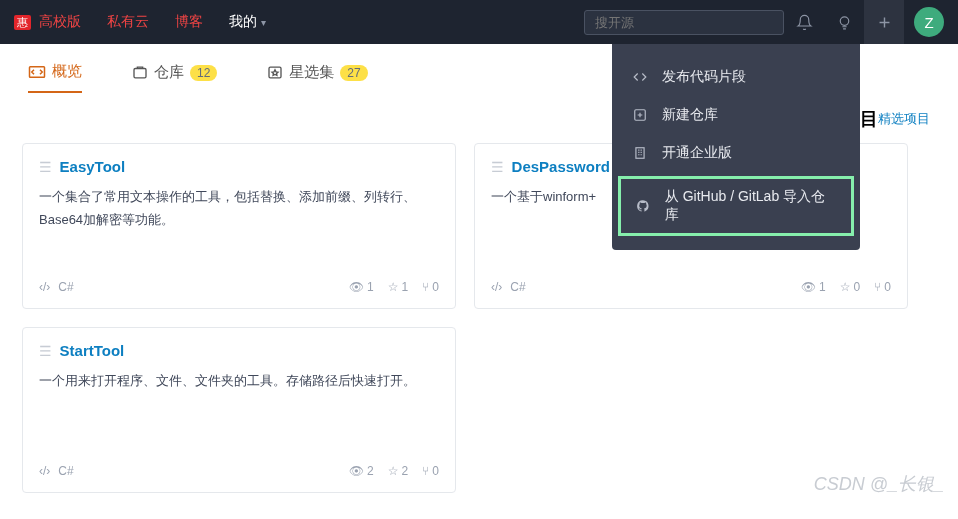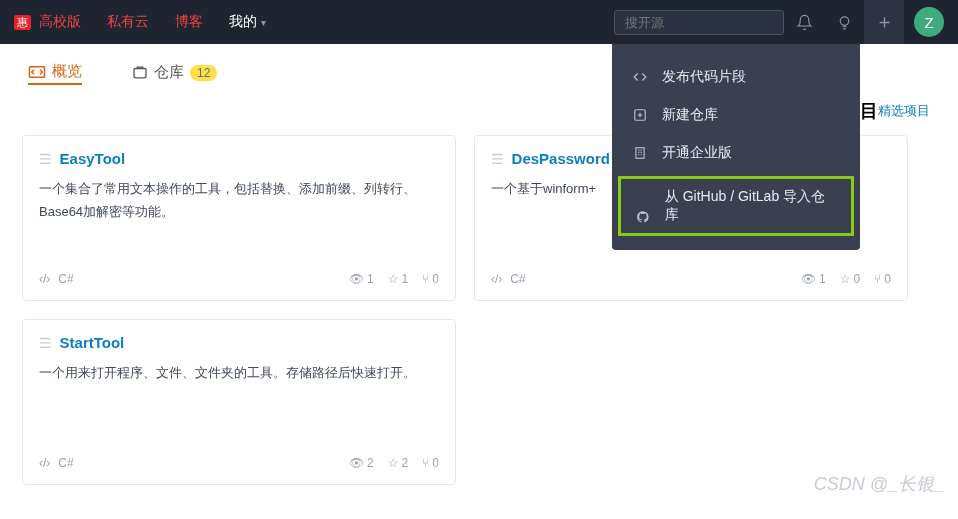--- a/index.html
+++ b/index.html
@@ -3,29 +3,29 @@
   <meta charset="utf-8">
   <style>
     * { margin: 0; padding: 0; box-sizing: border-box; }
     body { font-family: -apple-system, "Helvetica Neue", Arial, sans-serif; background: #fff; width: 958px; height: 519px; overflow: hidden; position: relative; }
     
     .topbar { height: 44px; background: #1e2430; display: flex; align-items: center; padding: 0 14px; color: #c5cad3; font-size: 14px; }
     .topbar-badge { background: #e3252b; color: #fff; font-size: 11px; padding: 0 3px; border-radius: 2px; margin-right: 8px; }
     .topbar-link { margin-right: 26px; cursor: pointer; color: #ef4444; }
     .topbar-link.active { color: #fff; }
     .topbar-search { margin-left: auto; }
-    .topbar-search input { background: #2b3240; border: 1px solid #4a5262; color: #9aa2b0; padding: 4px 10px; width: 170px; border-radius: 3px; font-size: 13px; outline: none; }
+    .topbar-search input { background: #2b3240; border: 1px solid #4a5262; color: #9aa2b0; padding: 4px 10px; width: 200px; border-radius: 3px; font-size: 13px; outline: none; }
     .topbar-icons { display: flex; align-items: center; gap: 0; }
     .topbar-icon { width: 40px; height: 44px; display: flex; align-items: center; justify-content: center; cursor: pointer; color: #8d95a5; }
     .plus-btn { background: #2d3340; width: 40px; height: 44px; }
     .avatar { width: 30px; height: 30px; border-radius: 50%; background: #3eab7d; color: #fff; display: flex; align-items: center; justify-content: center; font-size: 15px; margin-left: 10px; cursor: pointer; }
     .caret { margin-left: 4px; font-size: 10px; color: #8d95a5; }
     
     .tabs { display: flex; align-items: center; padding: 18px 28px 0; gap: 50px; font-size: 15px; color: #333; }
-    .tab { display: flex; align-items: center; gap: 6px; padding-bottom: 2px; cursor: pointer; color: #555; }
+    .tab { display: flex; align-items: center; gap: 6px; padding-bottom: 10px; cursor: pointer; color: #555; }
     .tab.active { color: #d46617; border-bottom: 2px solid #d46617; }
     .tab-icon { font-size: 15px; }
     .tab-count { background: #fde047; color: #646c7a; font-size: 12px; padding: 1px 7px; border-radius: 10px; }
     
     .section-header { display: flex; align-items: center; justify-content: flex-end; padding: 14px 28px 12px 22px; }
     .section-title { font-size: 18px; font-weight: 700; color: #000; }
     .section-link { color: #0d7fc1; font-size: 13px; cursor: pointer; }
     
     .cards { display: flex; flex-wrap: wrap; gap: 18px; padding: 0 22px; }
     .card { border: 1px solid #e5e8ec; border-radius: 4px; width: 434px; height: 166px; padding: 14px 16px; display: flex; flex-direction: column; }
@@ -33,21 +33,21 @@
     .drag-icon { color: #c7ccd4; font-size: 14px; line-height: 1; }
     .card-title { color: #0d7fc1; font-weight: 700; font-size: 15px; }
     .card-desc { color: #40485a; font-size: 13px; line-height: 1.8; flex: 1; }
     .card-footer { display: flex; align-items: center; justify-content: space-between; color: #9aa2b0; font-size: 12px; }
     .card-lang { display: flex; align-items: center; gap: 8px; }
     .card-stats { display: flex; align-items: center; gap: 14px; }
     .stat { display: flex; align-items: center; gap: 3px; }
     
     .dropdown { position: absolute; top: 44px; right: 98px; width: 248px; background: #3a4050; border-radius: 0 0 4px 4px; padding: 14px 0; z-index: 10; }
     .dropdown-item { display: flex; align-items: center; gap: 14px; padding: 10px 20px; color: #e8eaef; font-size: 14px; cursor: pointer; }
-    .dropdown-item.highlighted { border: 3px solid #84cc16; margin: 4px 6px 0; padding: 9px 14px; align-items: flex-end; }
+    .dropdown-item.highlighted { border: 3px solid #86efac; margin: 4px 6px 0; padding: 9px 14px; }
     .dd-icon { width: 16px; color: #b8bdc9; display: flex; align-items: center; justify-content: center; }
     
     .watermark { position: absolute; bottom: 23px; right: 14px; color: #c8ccd2; font-size: 18px; font-style: italic; }
     
     svg { display: block; }
   </style>
 </head>
 <body>
 
 <div class="topbar">
@@ -93,20 +93,30 @@
   <div class="tab">
     <span class="tab-icon">
       <svg width="16" height="15" viewBox="0 0 24 22" fill="none" stroke="currentColor" stroke-width="2">
           <rect x="3" y="5" width="18" height="14" rx="2"></rect>
           <path d="M8 5V3h8v2"></path>
         </svg>
     </span>
     <span>仓库</span>
     <span class="tab-count">12</span>
   </div>
+  <div class="tab">
+    <span class="tab-icon">
+      <svg width="16" height="15" viewBox="0 0 24 22" fill="none" stroke="currentColor" stroke-width="2">
+          <rect x="3" y="3" width="18" height="16" rx="2"></rect>
+          <path d="M12 7l1.5 3 3 .4-2.2 2 .6 3L12 14l-2.9 1.4.6-3-2.2-2 3-.4z"></path>
+        </svg>
+    </span>
+    <span>星选集</span>
+    <span class="tab-count">27</span>
+  </div>
 </div>
 
 <div class="section-header">
   <div class="section-title">精选项目</div>
   <div class="section-link">精选项目</div>
 </div>
 
 <div class="cards">
   <div class="card">
     <div class="card-title-row">

